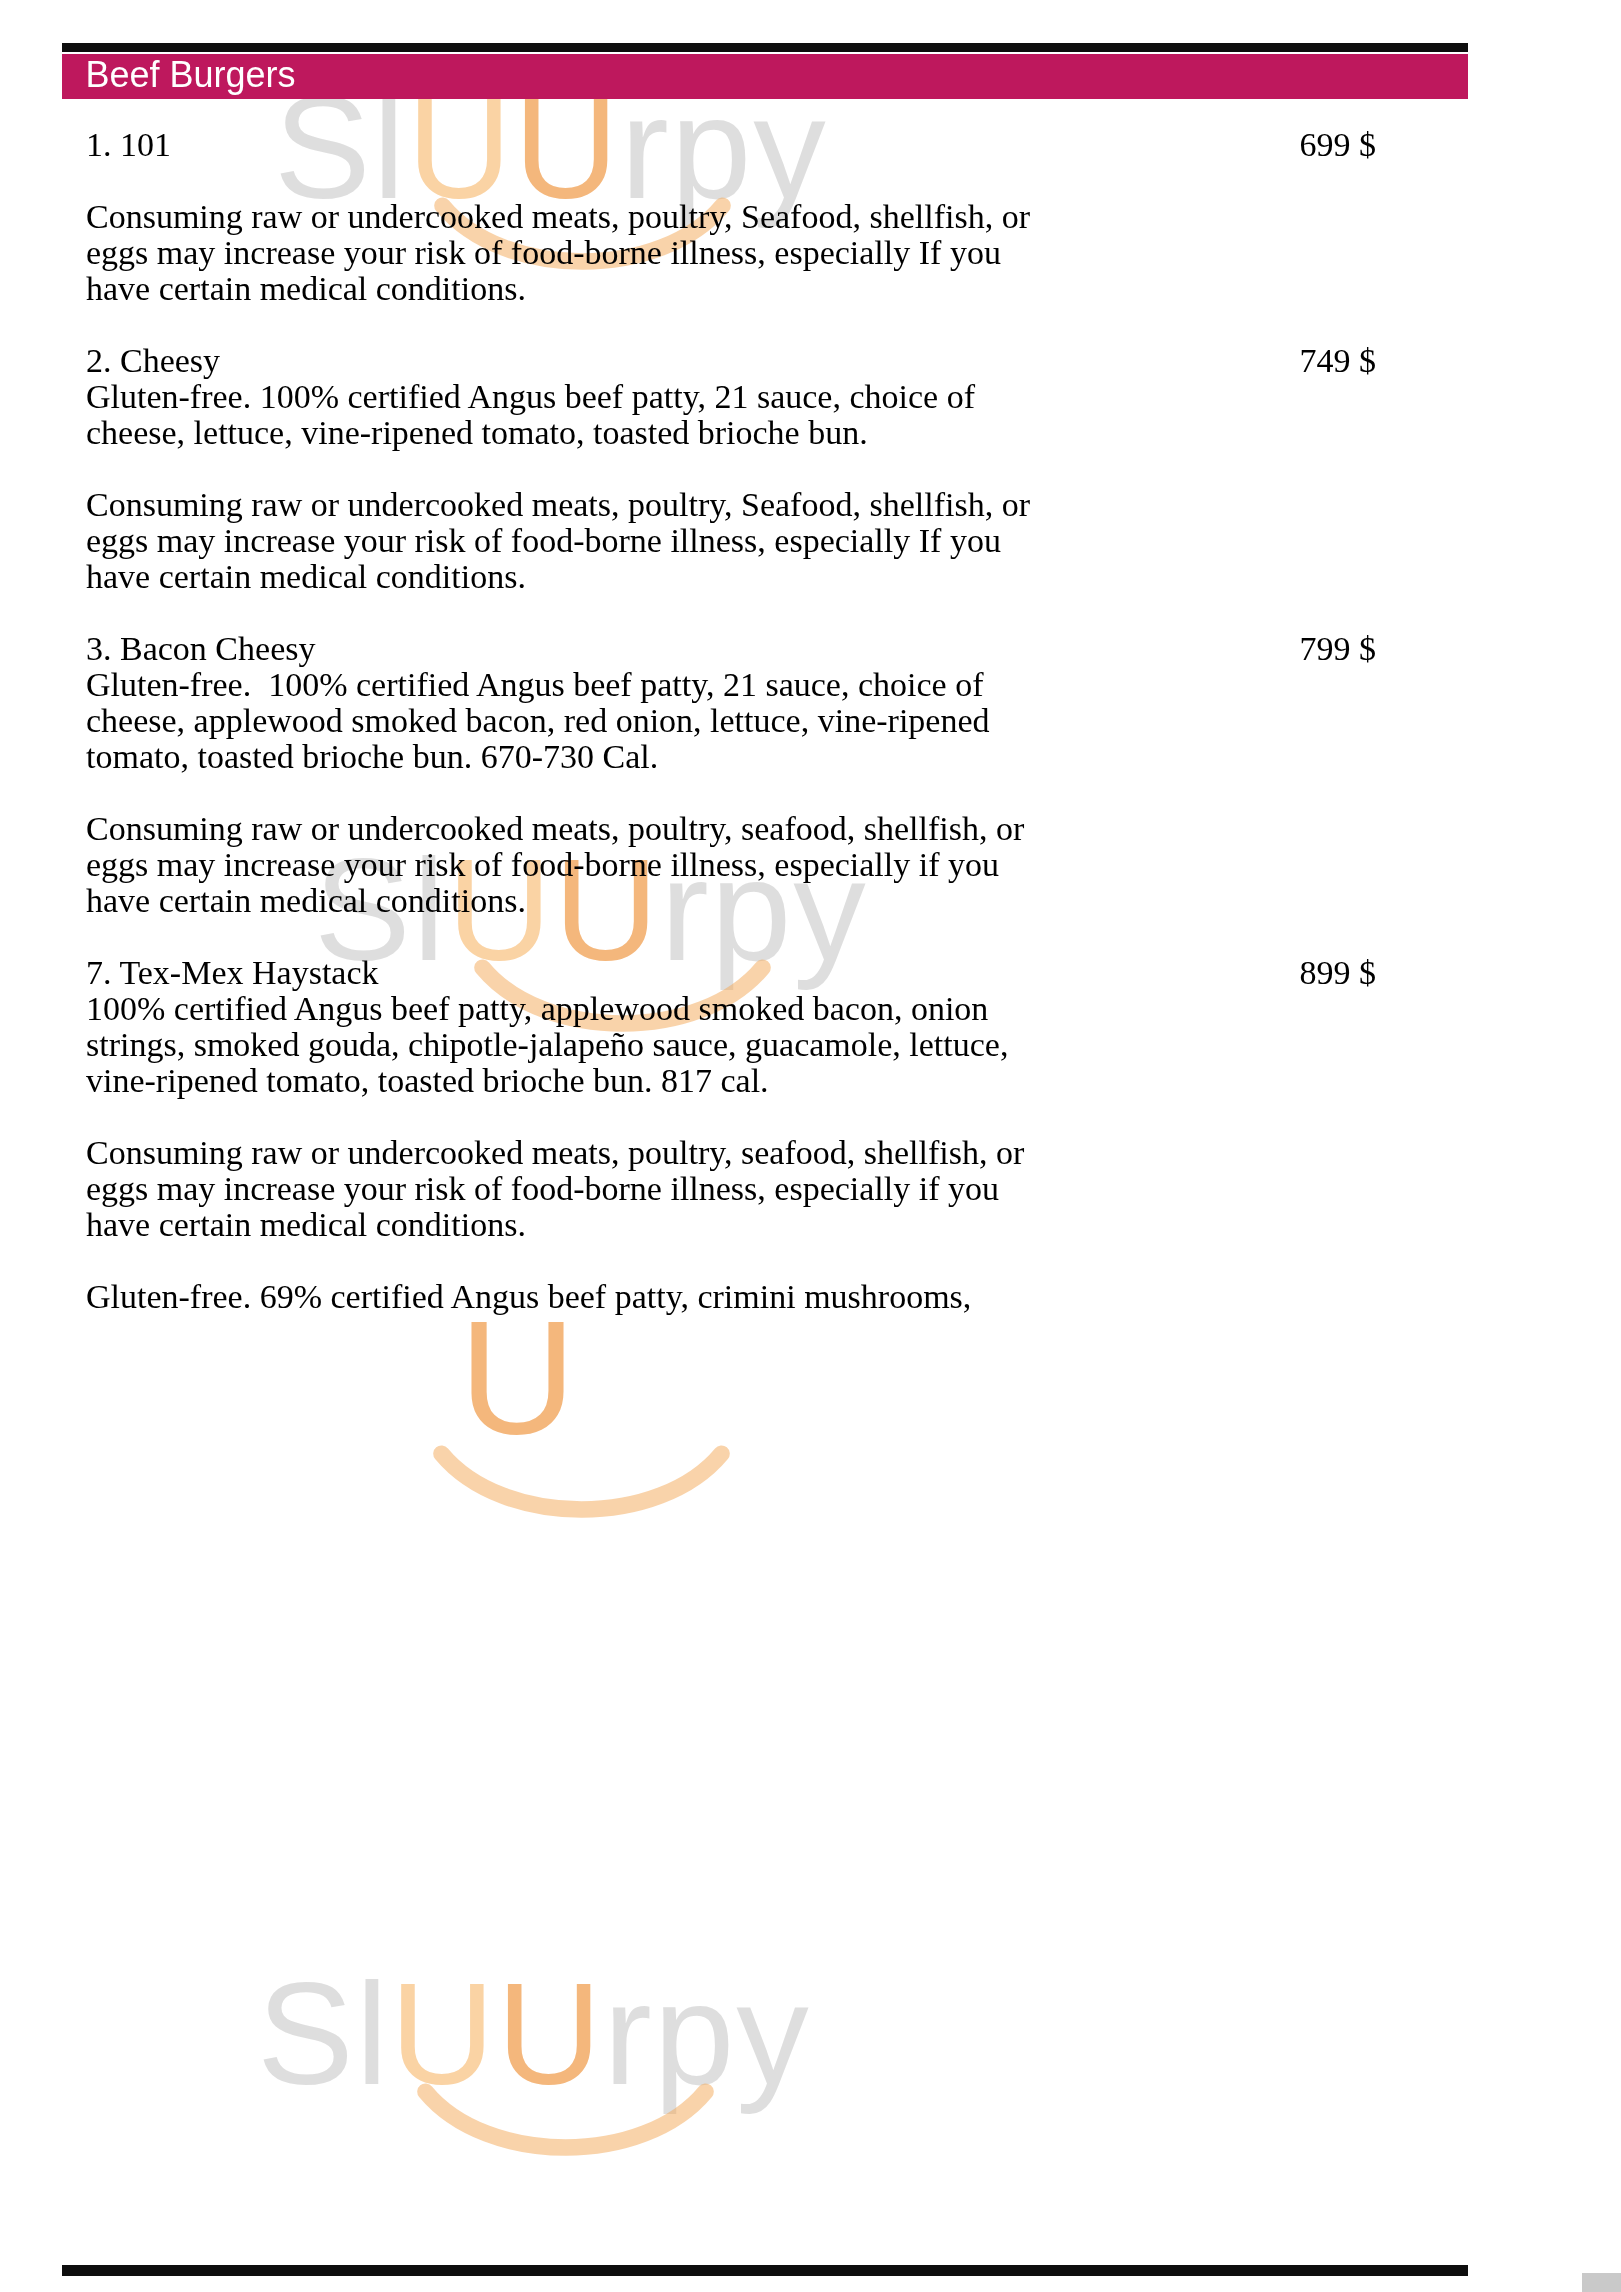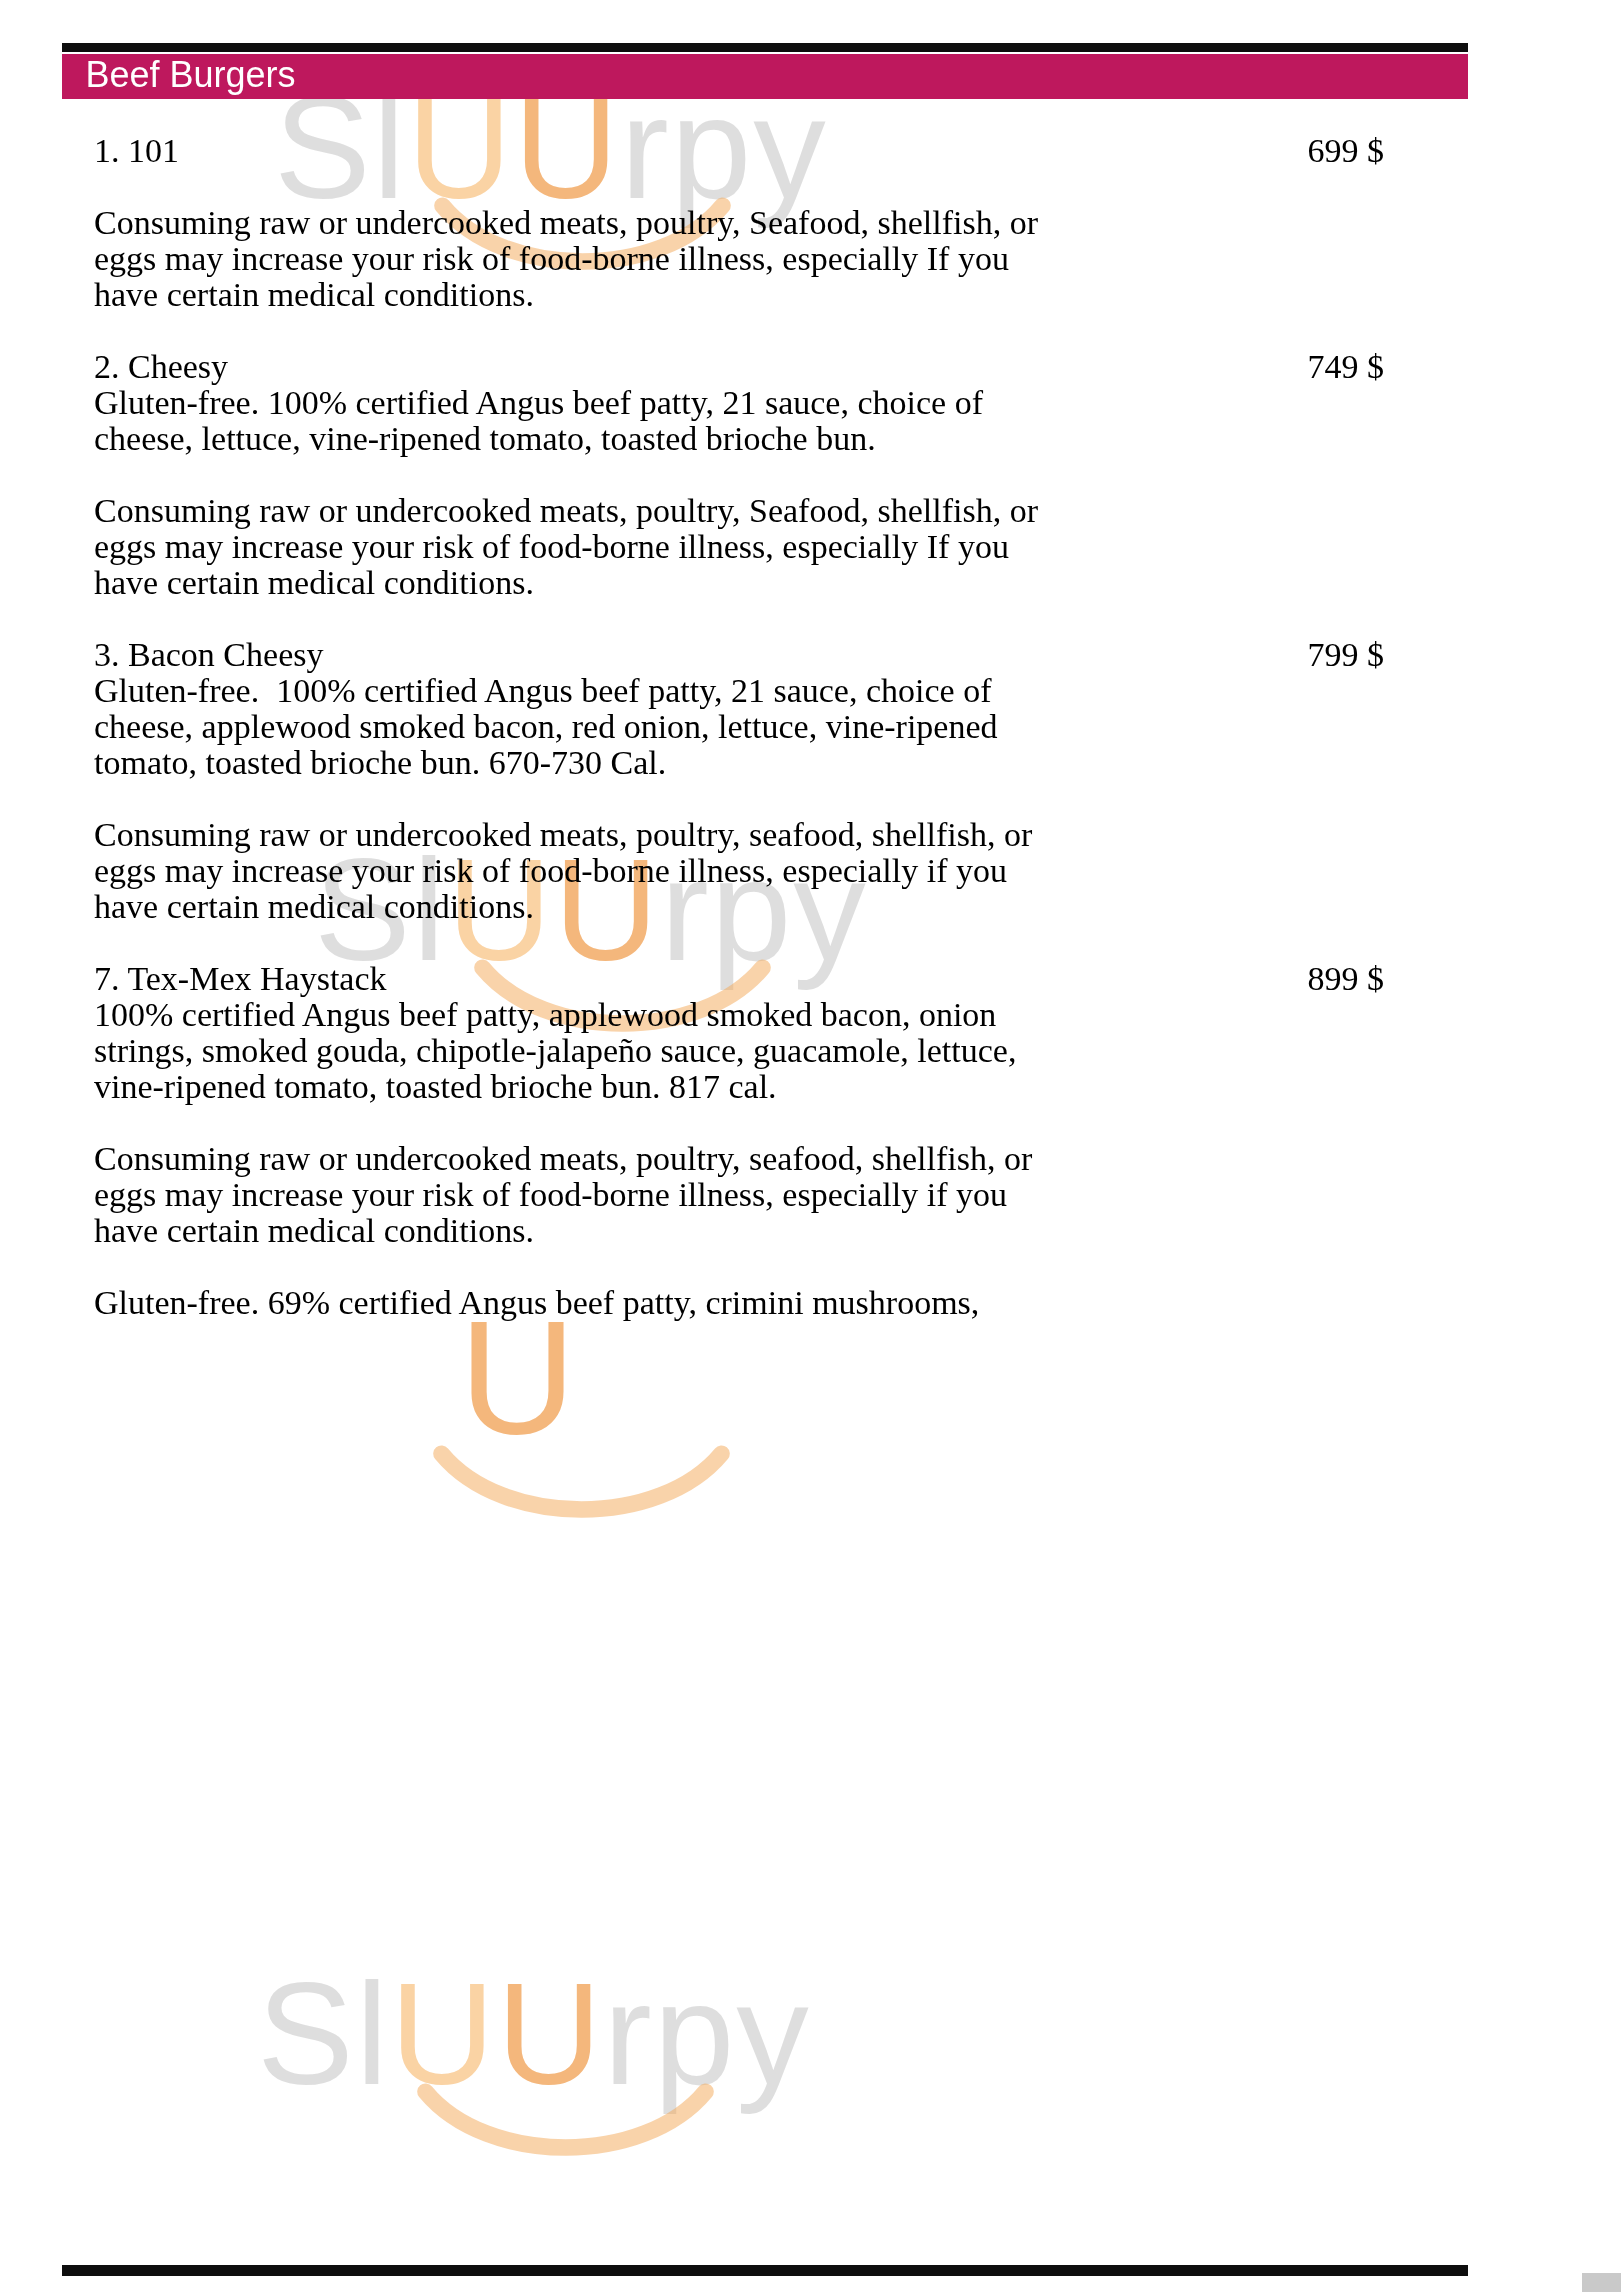--- a/index.html
+++ b/index.html
@@ -44,24 +44,23 @@
     font-size: 36px;
     color: #ffffff;
     line-height: 1;
     padding-bottom: 2.9px;
   }
 
   
   .content {
     position: absolute;
     left: 86px;
-    top: 133px;
+    top: 127px;
     width: 1290px;
     z-index: 2;
-    margin-left: 8px;
   }
   .item { margin-bottom: 36px; }
   .item-row {
     display: flex;
     justify-content: space-between;
     align-items: baseline;
     font-size: 34px;
     line-height: 36px;
   }
   .item-name { white-space: pre; }

